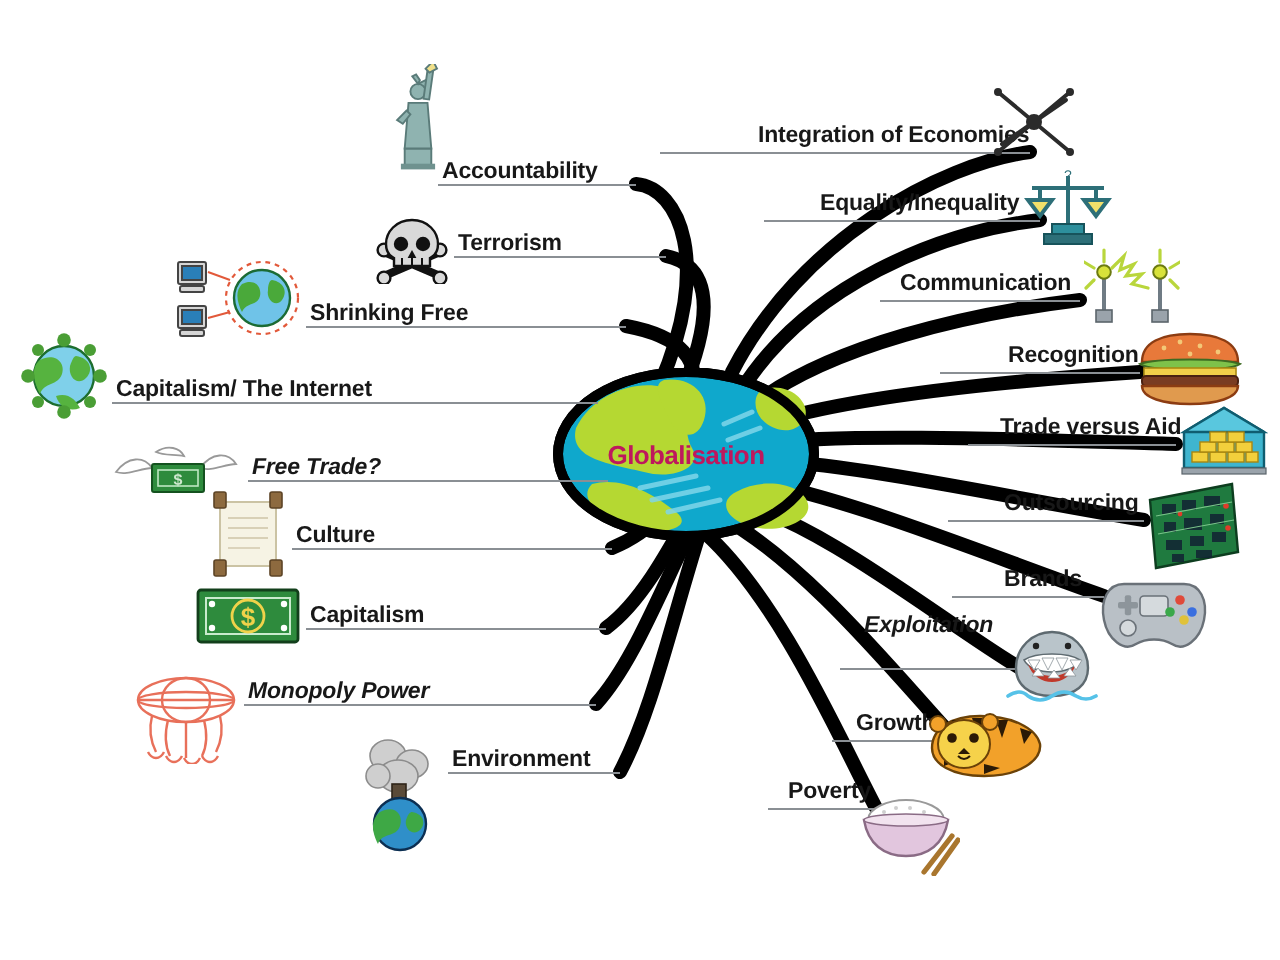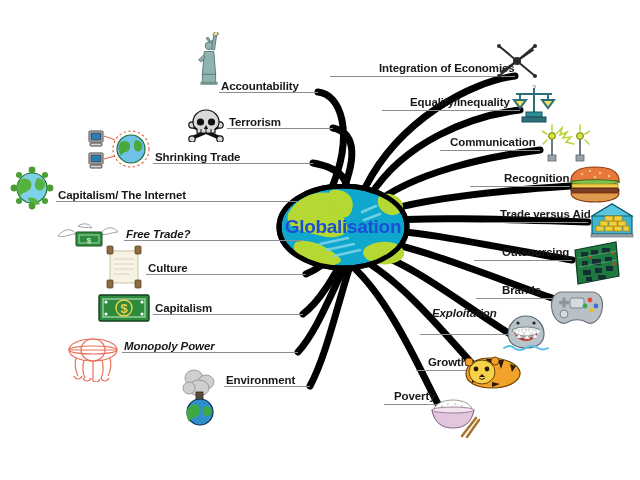--- a/index.html
+++ b/index.html
@@ -18,21 +18,21 @@
       letter-spacing:-0.1px;
   }
   .node-rule{position:absolute;height:1px;background:#8a8f94;}
   .node-icon{position:absolute;}
   .node-icon svg{display:block;}
   #center-globe{position:absolute;left:276px;top:184px;width:134px;height:86px;}
   #center-title{
       position:absolute;left:276px;top:184px;width:134px;height:86px;
       display:flex;align-items:center;justify-content:center;
       font-family:"Liberation Sans", sans-serif;
-      font-weight:bold;font-size:19px;color:#1d4ed8;
+      font-weight:bold;font-size:13px;color:#be185d;
       letter-spacing:-0.3px;pointer-events:none;
   }
 </style>
 </head>
 <body>
 
 <div id="stage">
 
   <svg id="branch-layer" viewBox="0 0 640 480" xmlns="http://www.w3.org/2000/svg">
       <path d="M318,92 C340,94 356,132 330,192" fill="none" stroke="#000000" stroke-width="7" stroke-linecap="round"></path>
@@ -125,21 +125,21 @@
       <circle cx="14.5" cy="14" r="3.6" fill="#111"></circle>
       <circle cx="25.5" cy="14" r="3.6" fill="#111"></circle>
       <path d="M20,17 l-2.2,4 h4.4 Z" fill="#111"></path>
       <g stroke="#111" stroke-width="1">
           <line x1="15" y1="25" x2="15" y2="21"></line>
           <line x1="20" y1="25" x2="20" y2="21"></line>
           <line x1="25" y1="25" x2="25" y2="21"></line>
         </g>
       </svg>
     </div>
-    <div class="node-label" style="left: 155px; top: 151px;">Shrinking Trade</div>
+    <div class="node-label" style="left: 155px; top: 151px;">Shrinking Free</div>
     <div class="node-rule" style="left: 153px; top: 163px; width: 160px; background: rgb(138, 143, 148);"></div>
     <div class="node-icon" style="left: 88px; top: 128px; width: 62px; height: 46px;">
       <svg viewBox="0 0 62 46" width="62" height="46" xmlns="http://www.w3.org/2000/svg">
       <g stroke="#444" stroke-width="1" fill="#d6d6d6">
       <rect x="1" y="3" width="14" height="11" rx="1"></rect>
           <rect x="3" y="5" width="10" height="7" fill="#2a7fb8"></rect>
       <rect x="2" y="15" width="12" height="3" rx="1"></rect>
       <rect x="1" y="25" width="14" height="11" rx="1"></rect>
           <rect x="3" y="27" width="10" height="7" fill="#2a7fb8"></rect>
       <rect x="2" y="37" width="12" height="3" rx="1"></rect>

